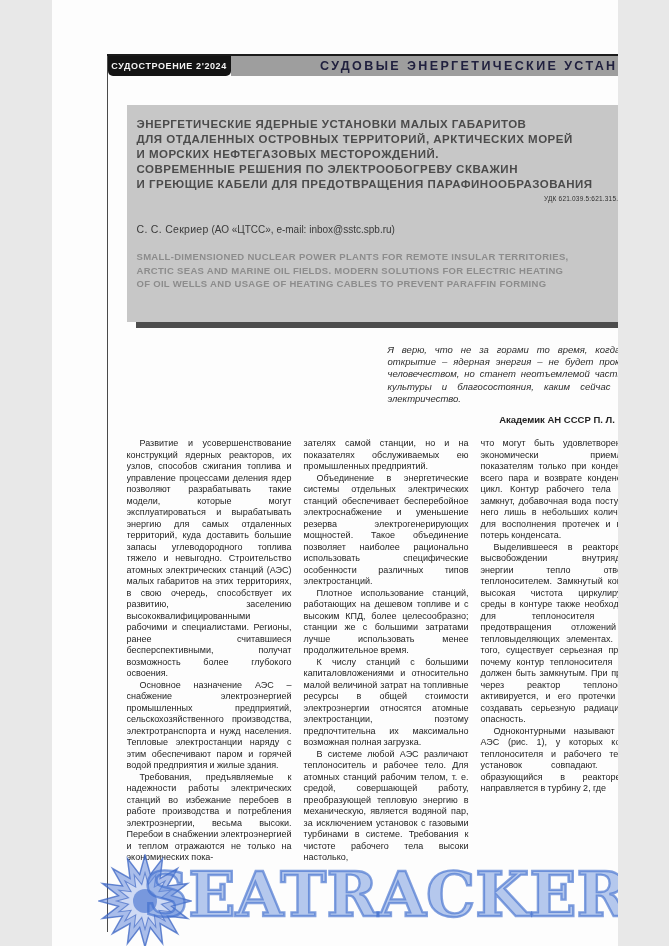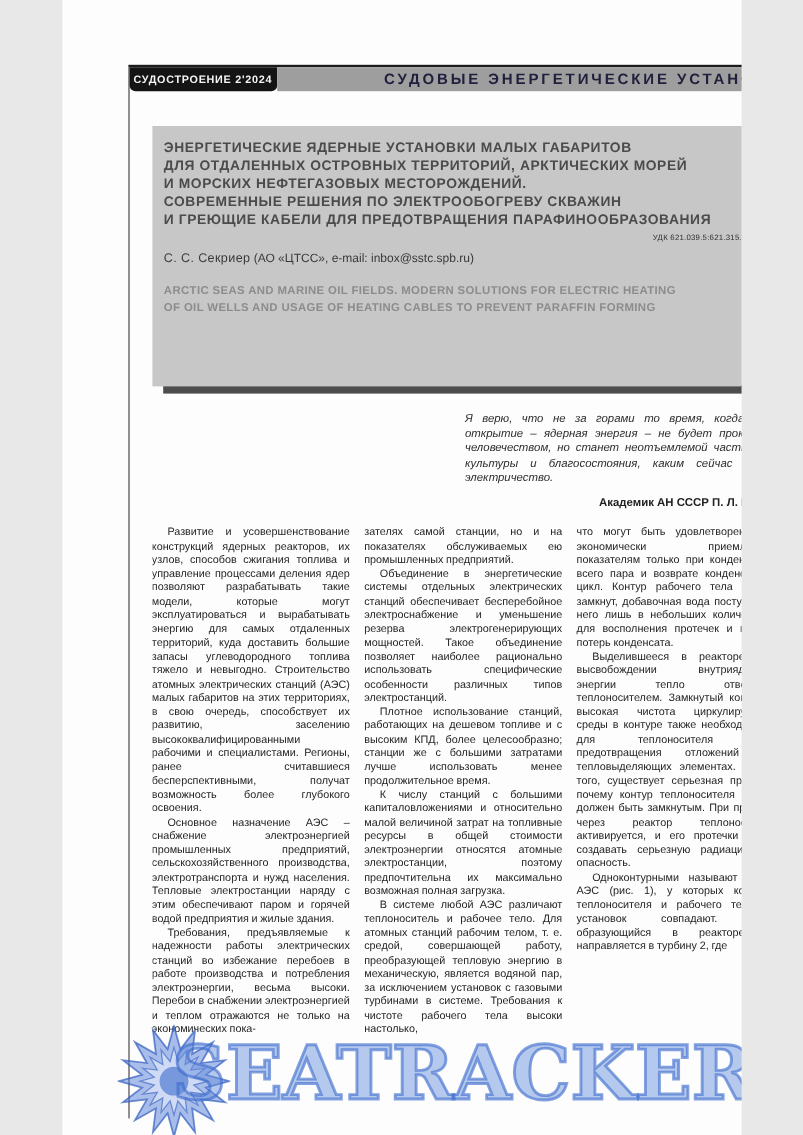--- a/index.html
+++ b/index.html
@@ -25,21 +25,21 @@
   }
   
   .title-block{
     position:absolute;left:75px;top:105px;width:523px;min-height:217px;background:#c7c7c7;
     box-shadow:9px 6px 0 #4d4d4d;box-sizing:border-box;padding:12px 14px 2px 10px;
   }
   .title-ru div{
     color:#4b4b4b;font-weight:bold;font-size:11.5px;line-height:15px;letter-spacing:0.5px;white-space:nowrap;
   }
   .udk{text-align:right;font-size:6.5px;color:#2f2f2f;margin-top:3px;letter-spacing:0.2px;}
-  .author-ru{font-size:10px;color:#3a3a3a;margin-top:7px;}
+  .author-ru{font-size:10px;color:#3a3a3a;margin-top:21px;}
   .author-ru .author-name{font-size:10.5px;letter-spacing:0.3px;}
   .title-en{margin-top:15px;}
   .title-en div{
     color:#8c8c8c;font-weight:bold;font-size:9.5px;line-height:13.5px;letter-spacing:0.3px;white-space:nowrap;
   }
   .author-en{font-size:8px;font-weight:bold;color:#4f4f4f;margin-top:13px;letter-spacing:0.2px;}
   
   .epigraph{position:absolute;left:336px;top:344px;width:276px;}
   .epigraph-text{
     margin:0;font-style:italic;font-size:9.5px;line-height:12.2px;color:#2d2d2d;text-align:justify;
@@ -93,20 +93,21 @@
       <div>И МОРСКИХ НЕФТЕГАЗОВЫХ МЕСТОРОЖДЕНИЙ.</div>
       <div>СОВРЕМЕННЫЕ РЕШЕНИЯ ПО ЭЛЕКТРООБОГРЕВУ СКВАЖИН</div>
       <div>И ГРЕЮЩИЕ КАБЕЛИ ДЛЯ ПРЕДОТВРАЩЕНИЯ ПАРАФИНООБРАЗОВАНИЯ</div>
     </div>
     <div class="udk">УДК 621.039.5:621.315.322.4</div>
     <div class="author-ru">
       <span class="author-name">С. С. Секриер</span>
       <span>(АО «ЦТСС», e-mail: inbox@sstc.spb.ru)</span>
     </div>
     <div class="title-en">
+      <div>SMALL-DIMENSIONED NUCLEAR POWER PLANTS FOR REMOTE INSULAR TERRITORIES,</div>
       <div>ARCTIC SEAS AND MARINE OIL FIELDS. MODERN SOLUTIONS FOR ELECTRIC HEATING</div>
       <div>OF OIL WELLS AND USAGE OF HEATING CABLES TO PREVENT PARAFFIN FORMING</div>
     </div>
   </section>
 
   <aside class="epigraph">
     <p class="epigraph-text">Я верю, что не за горами то время, когда великое открытие – ядерная энергия – не будет проклинаться человечеством, но станет неотъемлемой частью нашей культуры и благосостояния, каким сейчас является электричество.</p>
     <div class="attribution">Академик АН СССР П. Л. Капица</div>
   </aside>
 

